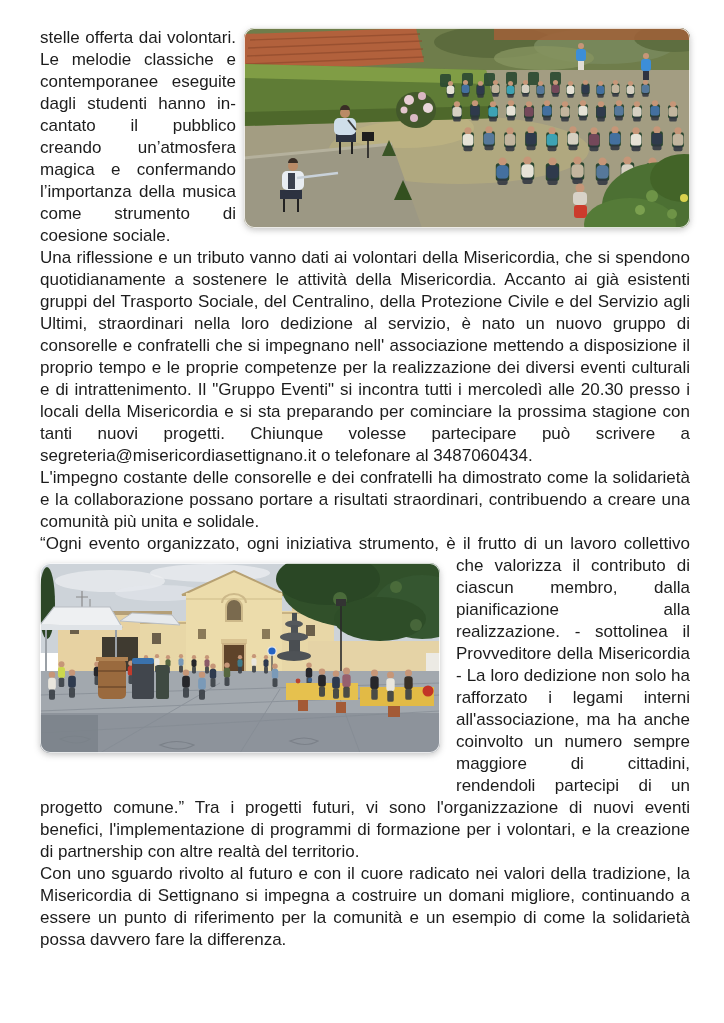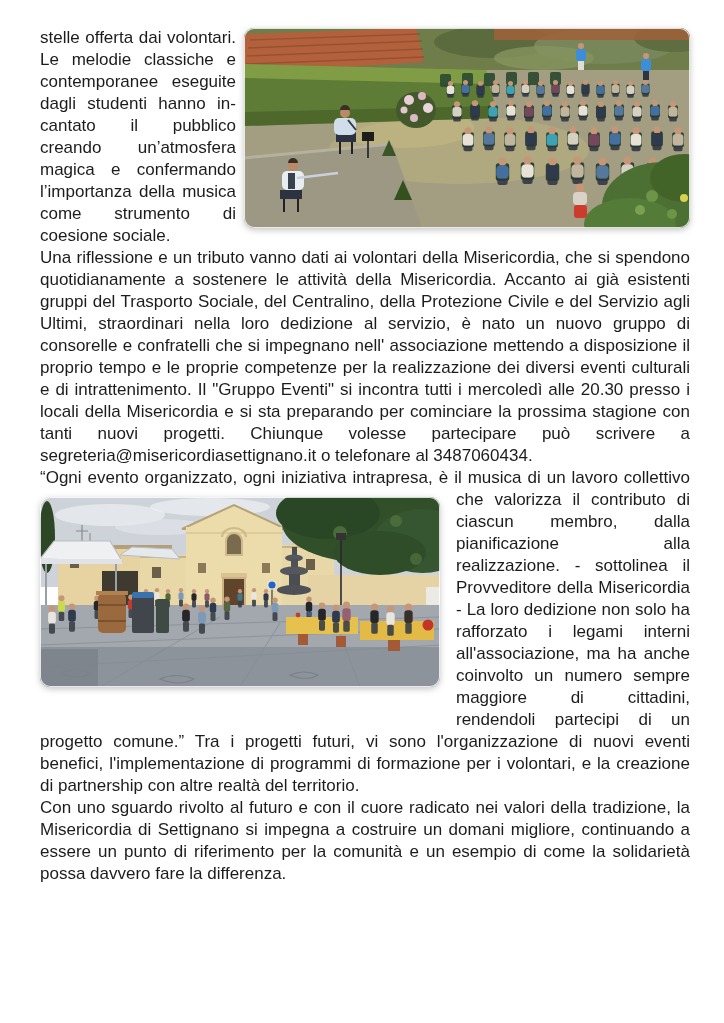--- a/index.html
+++ b/index.html
@@ -191,23 +191,24 @@
           <circle cx="440" cy="170" r="4" fill="#d9d24e"></circle>
         </g>
         <rect x="-3" y="-3" width="452" height="206" rx="13" fill="none" stroke="#ffffff" stroke-width="8" opacity="0.8"></rect>
       </svg>
     </span>
     <span>stelle offerta dai vo­lontari. Le melodie classiche e contem­poranee eseguite da­gli studenti hanno in­cantato il pubblico creando un’atmosfe­ra magica e confer­mando l’importanza della musica come strumento di coesione sociale.</span>
   </p>
 
   <p><span>Una riflessione e un tributo vanno dati ai volontari della Misericordia, che si spendono quotidianamente a sostenere le attività della Misericordia. Accanto ai già esistenti gruppi del Trasporto Sociale, del Centralino, della Protezione Civile e del Servizio agli Ultimi, straordinari nella loro dedizio­ne al servizio, è nato un nuovo gruppo di consorelle e confratelli che si im­pegnano nell' associazione mettendo a disposizione il proprio tempo e le proprie competenze per la realizzazione dei diversi eventi culturali e di in­trattenimento. Il "Gruppo Eventi" si incontra tutti i mercoledì alle 20.30 presso i locali della Misericordia e si sta preparando per cominciare la prossima stagione con tanti nuovi progetti. Chiunque volesse partecipare può scrivere a segreteria@misericordiasettignano.it o telefonare al 3487060434.</span></p>
 
+  <p><span>L'impegno costante delle consorelle e dei confratelli ha dimostrato come la solidarietà e la collaborazione possano portare a risultati straordinari, contribuendo a creare una comunità più unita e solidale.</span></p>
 
   <p>
-    <span>“Ogni evento organizzato, ogni iniziativa intrapresa, è il musica di un lavoro</span>
+    <span>“Ogni evento organizzato, ogni iniziativa strumento, è il frutto di un lavoro</span>
     <span class="photo photo-left" role="img" aria-label="Mercatino in piazza a Settignano davanti alla chiesa, con fontana e banchi">
       <svg viewBox="0 0 400 190" preserveAspectRatio="none">
 
         <rect x="0" y="0" width="400" height="90" fill="#cdd3d9"></rect>
         <ellipse cx="70" cy="18" rx="55" ry="11" fill="#e8ebee" opacity="0.8"></ellipse>
         <ellipse cx="170" cy="10" rx="60" ry="9" fill="#eef0f2" opacity="0.7"></ellipse>
         <ellipse cx="120" cy="30" rx="45" ry="8" fill="#e4e8ec" opacity="0.6"></ellipse>
 
         <ellipse cx="7" cy="40" rx="8" ry="36" fill="#2c4626"></ellipse>
 

